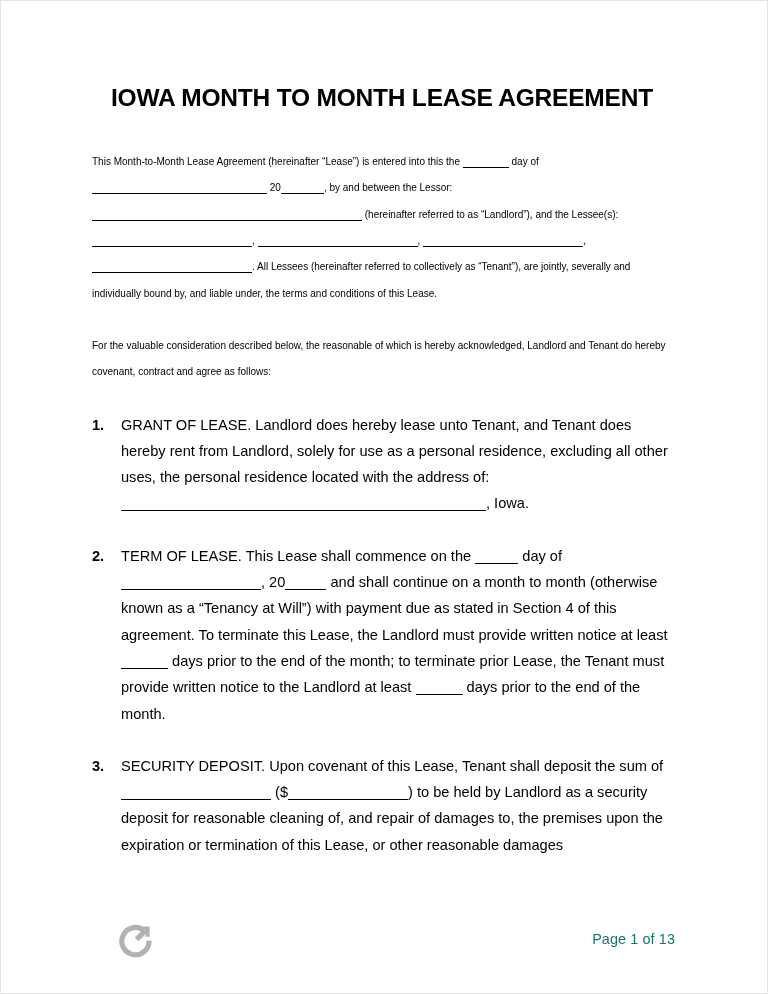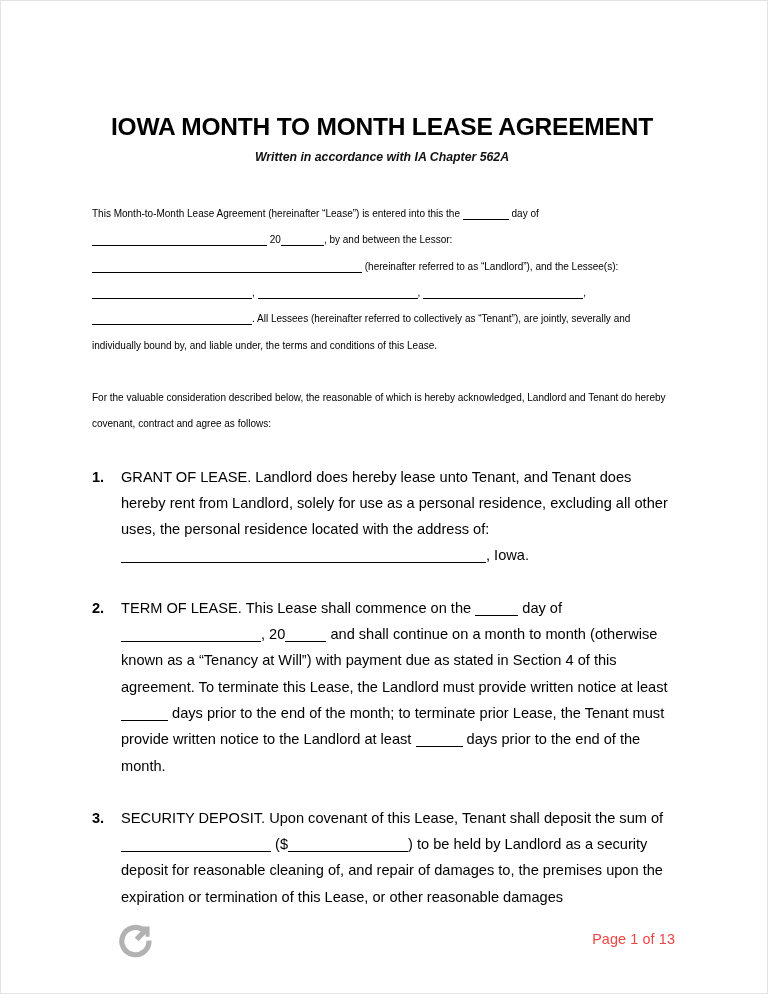--- a/index.html
+++ b/index.html
@@ -26,21 +26,21 @@
     left: 91px;
     top: 0;
     width: 580px;
   }
   .doc-title {
     text-align: center;
     font-size: 24.5px;
     font-weight: bold;
     letter-spacing: -0.2px;
     margin: 0;
-    padding-top: 112px;
+    padding-top: 83px;
     line-height: 1.15;
     color: #000;
   }
   .doc-subtitle {
     text-align: center;
     font-size: 12.3px;
     font-style: italic;
     font-weight: bold;
     margin: 0;
     padding-top: 9px;
@@ -108,33 +108,32 @@
     left: 115px;
     top: 5px;
     width: 42px;
     height: 42px;
   }
   .page-num {
     position: absolute;
     right: 92px;
     top: 18px;
     font-size: 14.4px;
-    color: #ef4444;
+    color: #0f766e;
     letter-spacing: 0.1px;
   }
 </style>
 </head>
 <body>
 
 <div class="page">
 
   <div class="content">
 
     <h1 class="doc-title">IOWA MONTH TO MONTH LEASE AGREEMENT</h1>
-    <div class="doc-subtitle">Written in accordance with IA Chapter 562A</div>
 
     <p class="para para-intro">
       <span>This Month-to-Month Lease Agreement (hereinafter “Lease”) is entered into this the</span>
       <span class="blank b-sm"></span>
       <span>day of</span>
       <span class="blank b-xl"></span>
       <span>20</span><span class="blank b-20"></span><span>, by and between the Lessor:</span>
       <span class="blank b-xxl"></span>
       <span>(hereinafter referred to as “Landlord”), and</span>
       <span>the Lessee(s):</span>

